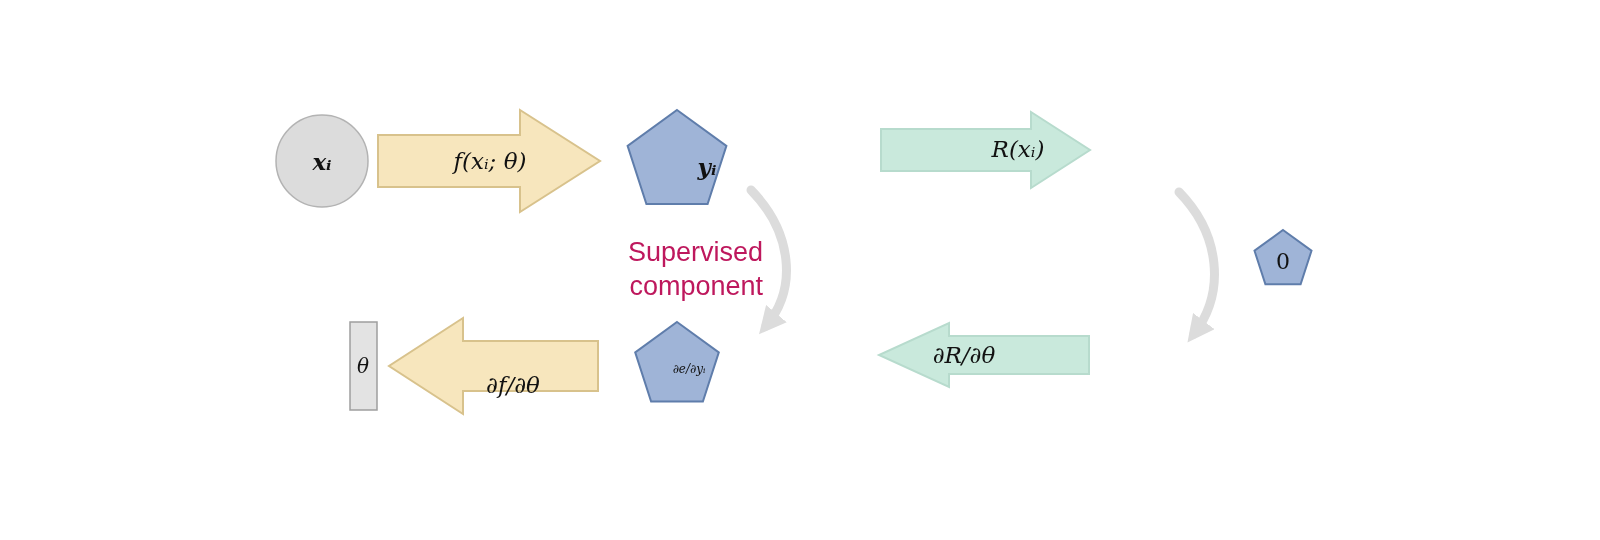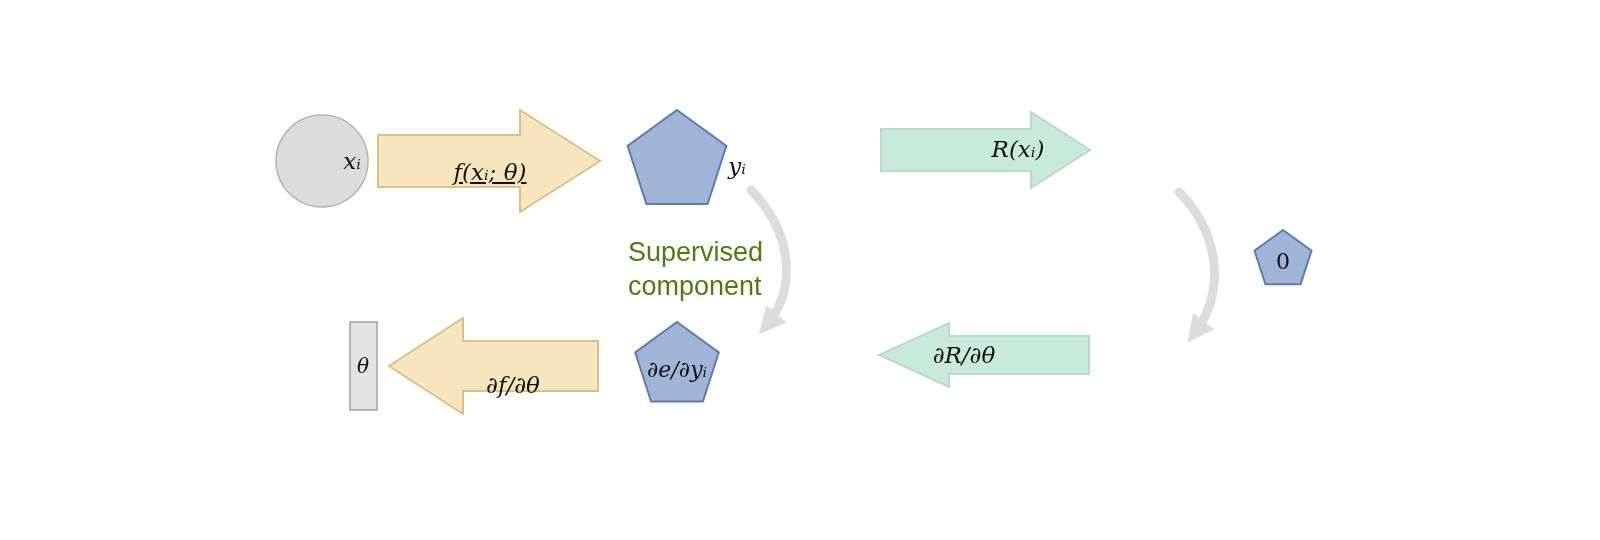--- a/index.html
+++ b/index.html
@@ -19,32 +19,33 @@
     transform: translate(-50%, -50%);
     color: #111111;
     white-space: nowrap;
     text-align: center;
   }
   .math {
     font-family: "DejaVu Serif", serif;
     font-style: italic;
     font-size: 23px;
   }
-  .mbold { font-weight: normal; margin-left: 30px; }
-  .small { font-size: 22px; }
+  .mbold { font-weight: bold; }
+  .small { font-size: 12px; margin-left: 12px; }
   .mid { font-size: 20px; }
   .upright { font-style: normal; font-size: 22px; }
 
   .annotation {
     position: absolute;
     font-family: "Liberation Sans", "DejaVu Sans", sans-serif;
     font-size: 27px;
-    color: #4d7c0f;
+    color: #be185d;
     white-space: pre-line;
     line-height: 1.25;
+    text-align: right;
   }
 
   .shape-circle   { stroke: #b3b3b3; stroke-width: 1.5; }
   .shape-yellow   { stroke: #d8c28c; stroke-width: 2; }
   .shape-teal     { stroke: #b7dbcd; stroke-width: 2; }
   .shape-pentagon { stroke: #5f7dab; stroke-width: 2; }
   .shape-rect     { stroke: #9e9e9e; stroke-width: 1.5; }
   .curve {
     stroke: #dcdcdc;
     stroke-width: 9;
@@ -82,21 +83,21 @@
 
     <polygon class="shape-yellow" points="598,341 463,341 463,318 389,366 463,414 463,391 598,391" fill="#f7e6bd"></polygon>
 
     <polygon class="shape-pentagon" points="677,322 718.8,352.4 702.9,401.6 651.1,401.6 635.2,352.4" fill="#9fb4d7"></polygon>
 
     <polygon class="shape-teal" points="1089,336 949,336 949,323 879,355 949,387 949,374 1089,374" fill="#c9e9dc"></polygon>
   </svg>
 
   <div class="label math mbold" style="left:322px; top:161px;">xᵢ</div>
 
-  <div class="label math" style="left:490px; top:172px;text-decoration:underline;">f(xᵢ; θ)</div>
+  <div class="label math" style="left:490px; top:161px;">f(xᵢ; θ)</div>
 
   <div class="label math mbold" style="left:707px; top:166px;">yᵢ</div>
 
   <div class="label math" style="left:1018px; top:149px;">R(xᵢ)</div>
 
   <div class="label math upright" style="left:1283px; top:261px;">0</div>
 
   <div class="label math" style="left:964px; top:355px;">∂R/∂θ</div>
 
   <div class="label math small" style="left:677px; top:369px;">∂e/∂yᵢ</div>

